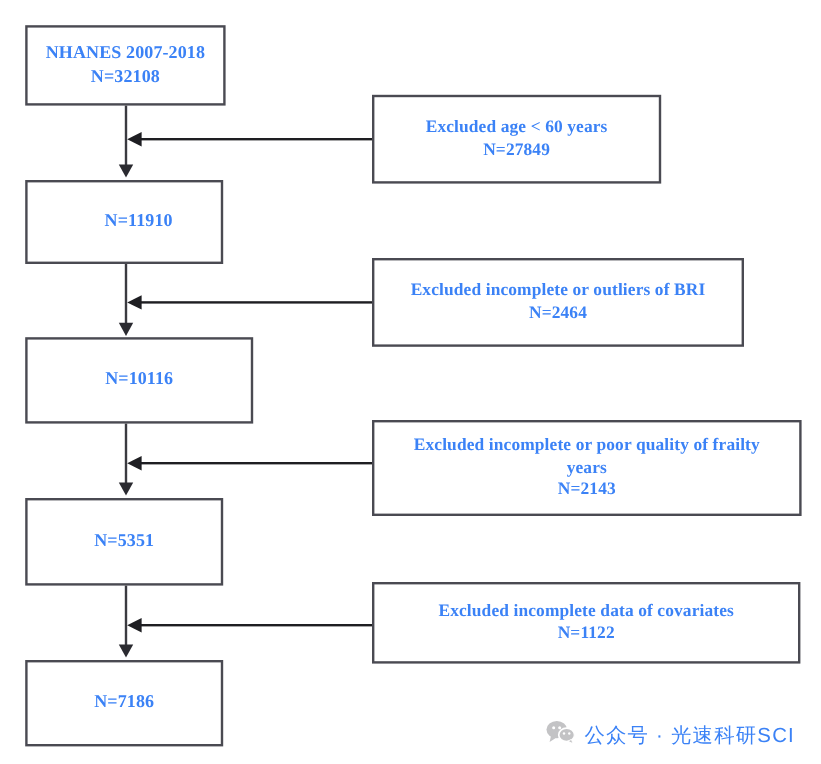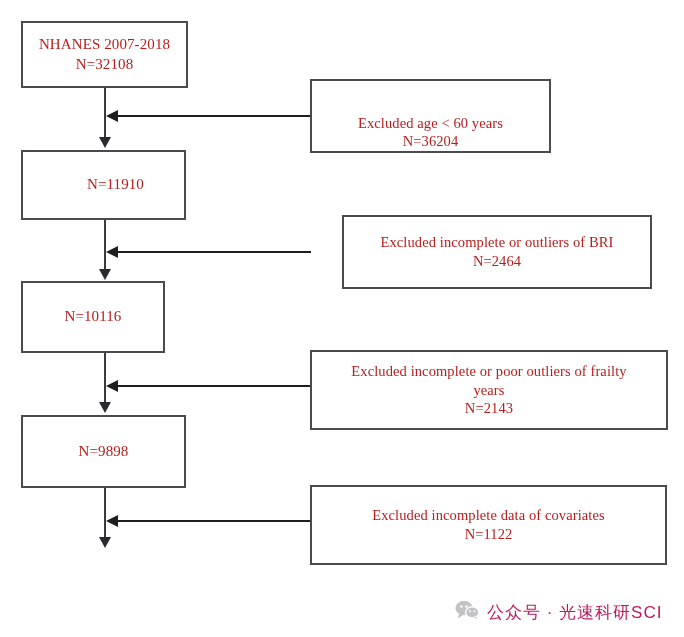--- a/index.html
+++ b/index.html
@@ -23,22 +23,22 @@
     box-sizing: border-box;
     border: 2px solid #4a4a52;
     background: #ffffff;
     display: flex;
     align-items: center;
     justify-content: center;
     text-align: center;
   }
   .node .txt {
     display: block;
-    font-weight: normal;
-    color: #b91c1c;
+    font-weight: bold;
+    color: #3b82f6;
     line-height: 1.28;
     letter-spacing: 0.1px;
     padding: 0 6px;
   }
   
   .cohort .txt { font-size: 15px; }
   
   .exclusion .txt { font-size: 14.5px; }
 
   
@@ -68,21 +68,21 @@
     border-bottom: 6px solid transparent;
     border-right: 12px solid #1e1e22;
   }
 
   
   #watermark {
     position: absolute;
     display: flex;
     align-items: center;
     gap: 8px;
-    color: #be185d;
+    color: #3b82f6;
     font-family: "Liberation Sans", "DejaVu Sans", sans-serif;
     font-size: 17px;
     letter-spacing: 1px;
     white-space: nowrap;
     user-select: none;
   }
   #watermark .wm-icon { display: block; }
 </style>
 </head>
 <body>
@@ -92,66 +92,69 @@
   <div class="node cohort" style="left:21px; top:21px; width:167px; height:67px;">
     <span class="txt"><span>NHANES 2007-2018</span><br><span>N=32108</span></span>
   </div>
 
   <div class="vline" style="left:104px; top:88px; height:50px;"></div>
   <div class="arrow-down" style="left:99px; top:137px;"></div>
 
   <div class="hline" style="left:116px; top:115px; width:195px;"></div>
   <div class="arrow-left" style="left:106px; top:110px;"></div>
 
-  <div class="node exclusion" style="left:310px; top:79px; width:241px; height:74px;align-items:flex-end;">
-    <span class="txt"><span>Excluded age &lt; 60 years</span><br><span>N=36204</span></span>
+  <div class="node exclusion" style="left:310px; top:79px; width:241px; height:74px;">
+    <span class="txt"><span>Excluded age &lt; 60 years</span><br><span>N=27849</span></span>
   </div>
 
   <div class="node cohort" style="left:21px; top:150px; width:165px; height:70px;padding-left:24px;">
     <span class="txt">N=11910</span>
   </div>
 
   <div class="vline" style="left:104px; top:220px; height:50px;"></div>
   <div class="arrow-down" style="left:99px; top:269px;"></div>
 
   <div class="hline" style="left:116px; top:251px; width:195px;"></div>
   <div class="arrow-left" style="left:106px; top:246px;"></div>
 
-  <div class="node exclusion" style="left:310px; top:215px; width:310px; height:74px;margin-left:32px;">
+  <div class="node exclusion" style="left:310px; top:215px; width:310px; height:74px;">
     <span class="txt"><span>Excluded incomplete or outliers of BRI</span><br><span>N=2464</span></span>
   </div>
 
-  <div class="node cohort" style="left:21px; top:281px; width:144px; height:72px;">
+  <div class="node cohort" style="left:21px; top:281px; width:190px; height:72px;">
     <span class="txt">N=10116</span>
   </div>
 
   <div class="vline" style="left:104px; top:353px; height:50px;"></div>
   <div class="arrow-down" style="left:99px; top:402px;"></div>
 
   <div class="hline" style="left:116px; top:385px; width:195px;"></div>
   <div class="arrow-left" style="left:106px; top:380px;"></div>
 
   <div class="node exclusion" style="left:310px; top:350px; width:358px; height:80px;">
-    <span class="txt"><span>Excluded incomplete or poor outliers of frailty</span><br><span>years</span><br><span>N=2143</span></span>
+    <span class="txt"><span>Excluded incomplete or poor quality of frailty</span><br><span>years</span><br><span>N=2143</span></span>
   </div>
 
   <div class="node cohort" style="left:21px; top:415px; width:165px; height:73px;">
-    <span class="txt">N=9898</span>
+    <span class="txt">N=5351</span>
   </div>
 
   <div class="vline" style="left:104px; top:488px; height:50px;"></div>
   <div class="arrow-down" style="left:99px; top:537px;"></div>
 
   <div class="hline" style="left:116px; top:520px; width:195px;"></div>
   <div class="arrow-left" style="left:106px; top:515px;"></div>
 
-  <div class="node exclusion" style="left:310px; top:485px; width:357px; height:80px;">
+  <div class="node exclusion" style="left:310px; top:485px; width:357px; height:68px;">
     <span class="txt"><span>Excluded incomplete data of covariates</span><br><span>N=1122</span></span>
   </div>
 
+  <div class="node cohort" style="left:21px; top:550px; width:165px; height:72px;">
+    <span class="txt">N=7186</span>
+  </div>
 
   <div id="watermark" style="left:455px; top:600px;">
     <span class="wm-icon">
       <svg width="24" height="20" viewBox="0 0 24 20" aria-hidden="true">
         <ellipse cx="9" cy="8" rx="8.6" ry="7.2" fill="#c3c3c5"></ellipse>
         <polygon points="4.2,13.2 3.0,18.4 8.2,15.0" fill="#c3c3c5"></polygon>
         <ellipse cx="17.2" cy="12.4" rx="6.6" ry="5.6" fill="#c3c3c5" stroke="#ffffff" stroke-width="1.4"></ellipse>
         <polygon points="21.2,16.2 22.6,19.8 18.2,17.6" fill="#c3c3c5" stroke="#ffffff" stroke-width="0.8"></polygon>
         <circle cx="6.4" cy="6.4" r="1.25" fill="#ffffff"></circle>
         <circle cx="11.4" cy="6.4" r="1.25" fill="#ffffff"></circle>

